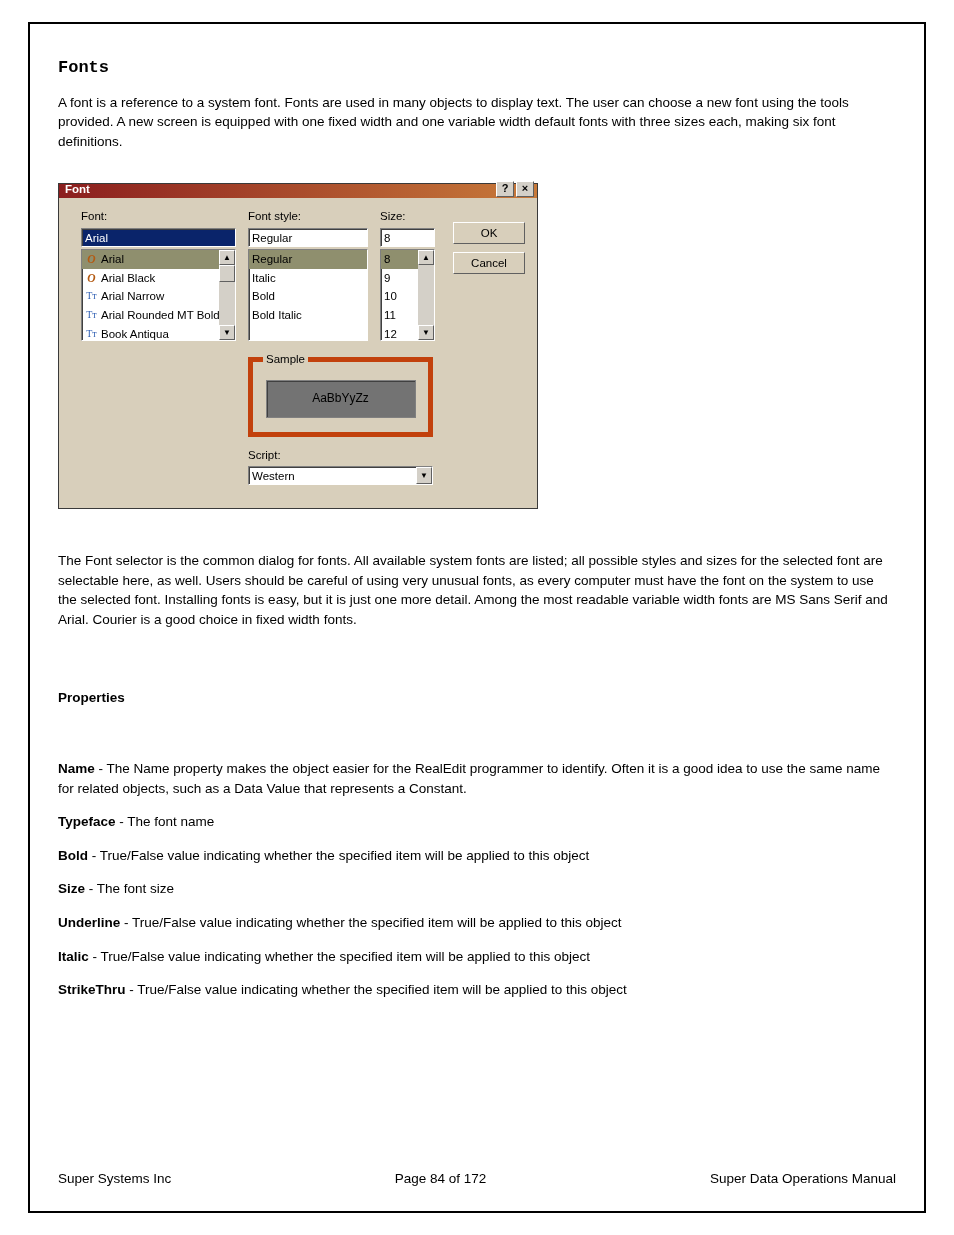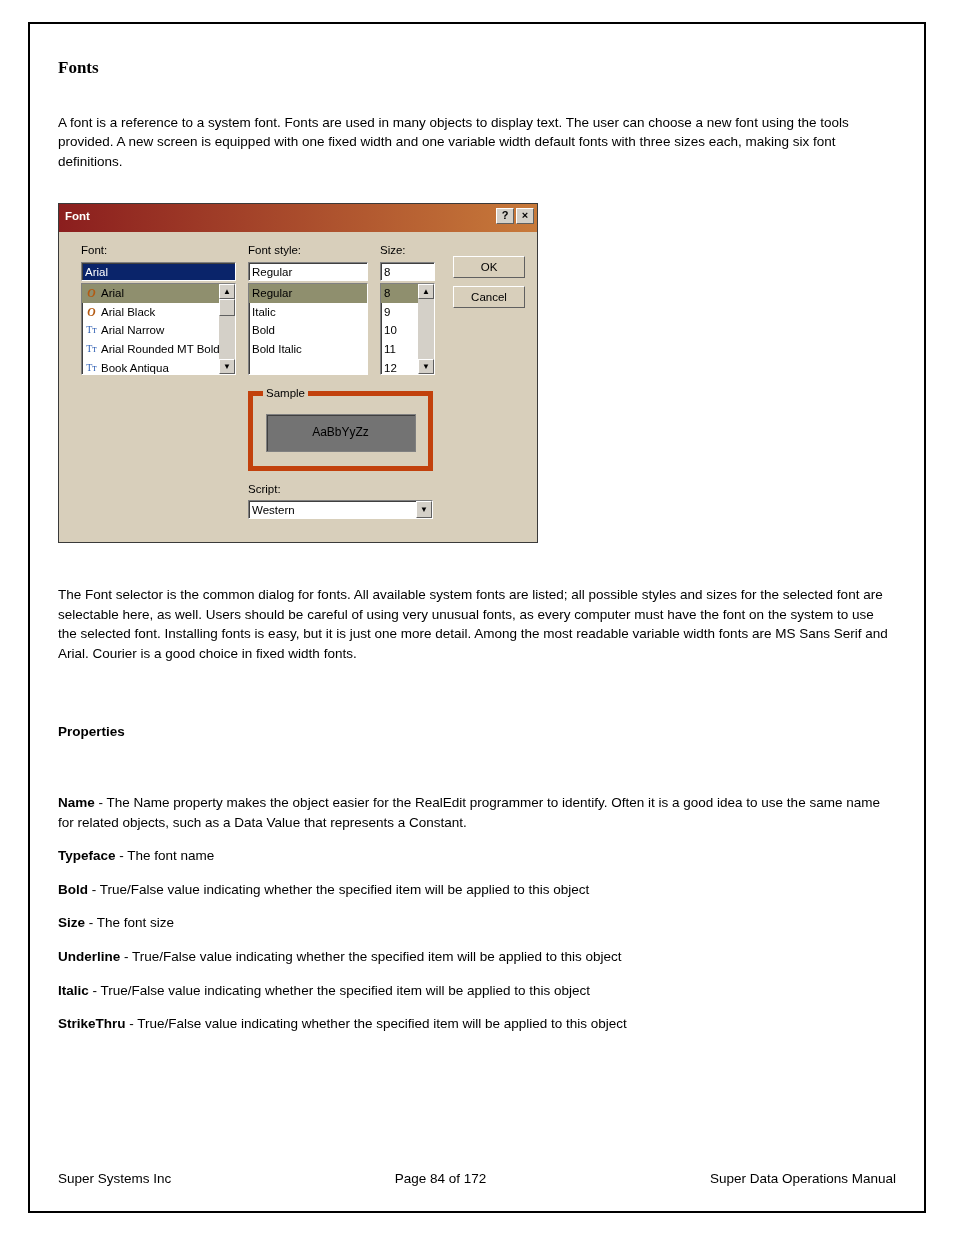--- a/index.html
+++ b/index.html
@@ -19,38 +19,38 @@
     position: relative;
   }
   .frame {
     border: 2.5px solid #000;
     width: 100%;
     height: 100%;
     padding: 32px 28px 20px 28px;
     position: relative;
   }
   h2 {
-    font-family: Liberation Serif, serif;
+    font-family: Liberation Mono, monospace;
     font-weight: bold;
     font-size: 17px;
-    margin: 0 0 32px 0;
+    margin: 0 0 12px 0;
   }
   p { margin: 0 0 14px 0; }
 
   
   .dialog {
     width: 480px;
     background: #d8cfbb;
     border: 1px solid #3a3a3a;
     margin: 32px 0 42px 0;
     font-family: "MS Sans Serif", Tahoma, Arial, sans-serif;
     font-size: 11.5px;
   }
   .titlebar {
-    height: 28px;
+    height: 14px;
     background: linear-gradient(to right, #8b1e1e, #c87a3a);
     color: #fff;
     display: flex;
     align-items: center;
     padding: 0 3px 4px 6px;
     font-weight: bold;
   }
   .titlebar .spacer { flex: 1; }
   .tbtn {
     width: 18px; height: 16px;

